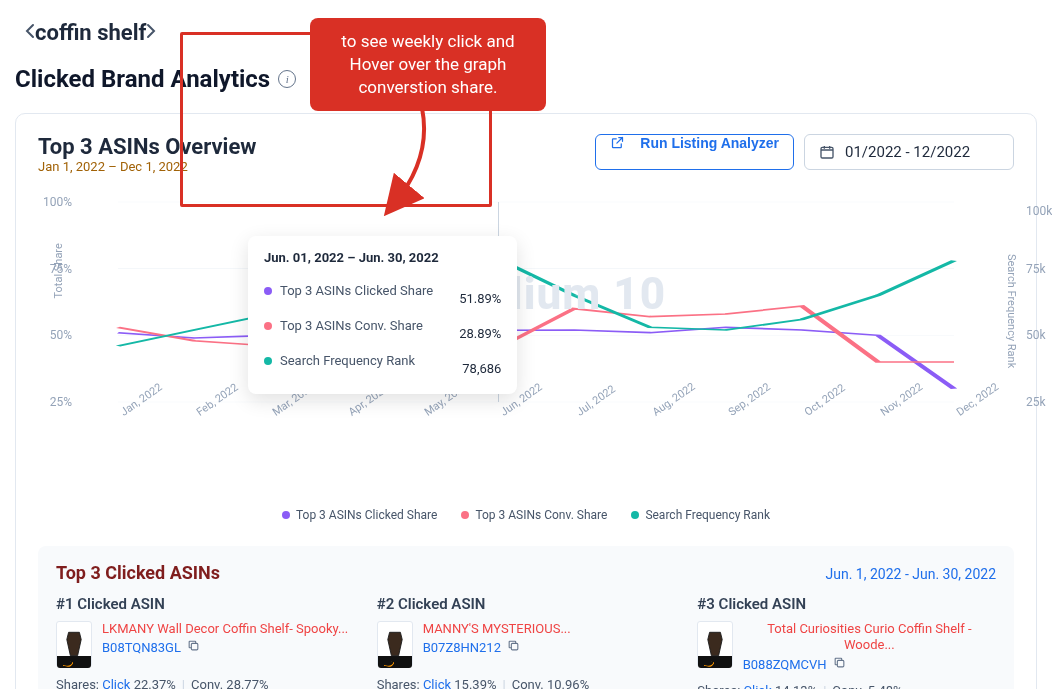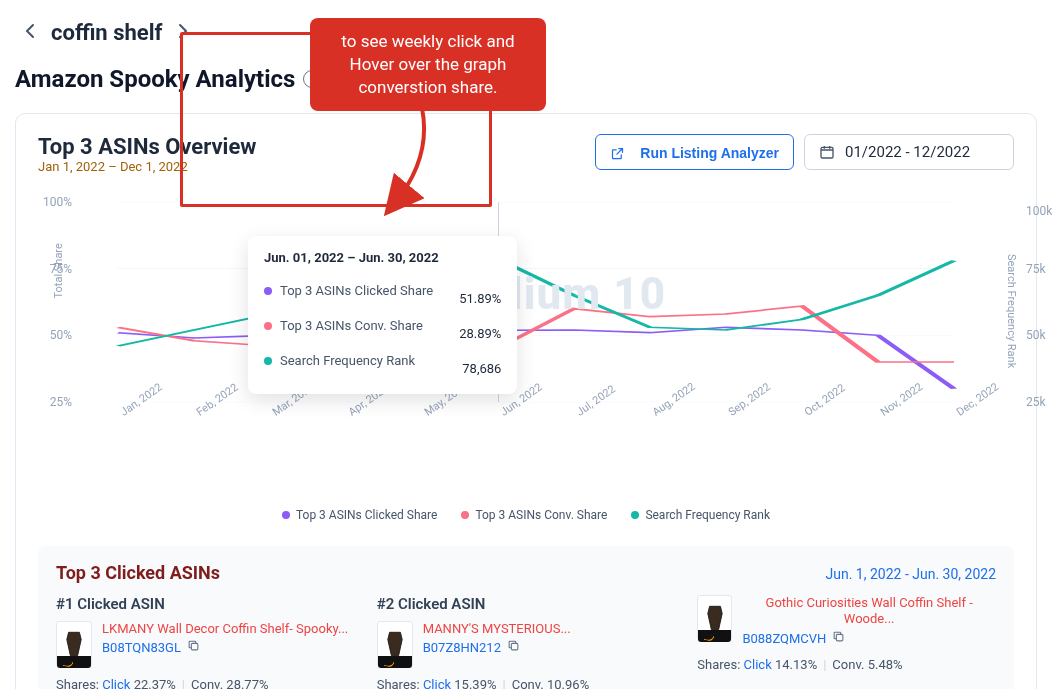--- a/index.html
+++ b/index.html
@@ -1,29 +1,29 @@
 <!DOCTYPE html>
 <html><head>
 <meta charset="utf-8">
 <style>
 * { box-sizing: border-box; margin: 0; padding: 0; }
 body { font-family: -apple-system, BlinkMacSystemFont, "Segoe UI", Roboto, sans-serif; background: #fff; color: #1e293b; }
 .container { width: 1052px; padding: 20px 15px; position: relative; }
-.breadcrumb { display: flex; align-items: center; gap: 16px; margin-bottom: 20px; padding-left: 10px; }
+.breadcrumb { display: flex; align-items: center; gap: 0; margin-bottom: 20px; padding-left: 10px; }
 .breadcrumb .title { font-size: 22px; font-weight: 700; color: #1e293b; }
 .chevron { color: #475569; cursor: pointer; }
 .page-title-row { display: flex; align-items: center; gap: 8px; margin-bottom: 20px; }
 .page-title { font-size: 24px; font-weight: 700; color: #0f172a; }
 .info-icon { width: 18px; height: 18px; border: 1.5px solid #64748b; border-radius: 50%; display: inline-flex; align-items: center; justify-content: center; font-size: 11px; color: #64748b; font-family: serif; font-style: italic; }
 .panel { border: 1px solid #e2e8f0; border-radius: 10px; padding: 20px 22px; }
 .panel-header { display: flex; justify-content: space-between; align-items: flex-start; margin-bottom: 8px; }
 .panel-title { font-size: 22px; font-weight: 700; color: #1e293b; }
 .panel-subtitle { font-size: 13px; color: #a16207; margin-bottom: 18px; }
 .controls { display: flex; gap: 10px; }
-.btn-run { border: 1.5px solid #1f6feb; color: #1f6feb; background: #fff; border-radius: 6px; padding: 8px 14px; font-size: 14px; font-weight: 600; display: inline-flex; align-items: flex-end; gap: 15px; cursor: pointer; }
+.btn-run { border: 1.5px solid #1f6feb; color: #1f6feb; background: #fff; border-radius: 6px; padding: 0 14px; font-size: 14px; font-weight: 600; display: inline-flex; align-items: flex-start; gap: 15px; cursor: pointer; }
 .date-range { border: 1px solid #cbd5e1; border-radius: 6px; padding: 8px 14px; font-size: 15px; color: #1e293b; display: inline-flex; align-items: center; gap: 10px; background: #fff; min-width: 210px; }
 .chart-area { position: relative; height: 260px; margin-top: 10px; }
 .y-axis-left { position: absolute; left: 46px; top: 0; height: 200px; }
 .y-axis-left .tick { position: absolute; right: 12px; font-size: 12px; color: #94a3b8; transform: translateY(-50%); }
 .y-axis-right { position: absolute; right: 0; top: 0; height: 200px; }
 .y-axis-right .tick { position: absolute; left: 12px; font-size: 12px; color: #94a3b8; transform: translateY(-50%); }
 .y-label-left { position: absolute; left: 20px; top: 100px; transform: rotate(-90deg) translateX(10px); transform-origin: left center; font-size: 11px; color: #94a3b8; white-space: nowrap; }
 .y-label-right { position: absolute; right: -4px; top: 52px; writing-mode: vertical-rl; font-size: 11px; color: #94a3b8; }
 .plot { position: absolute; left: 80px; right: 60px; top: 0; height: 200px; }
 .plot svg { width: 100%; height: 100%; overflow: visible; }
@@ -79,21 +79,21 @@
     </span>
     <span class="title">coffin shelf</span>
     <span class="chevron">
       <svg width="10" height="16" viewBox="0 0 10 16" fill="none">
           <path d="M2 2l6 6-6 6" stroke="currentColor" stroke-width="2" stroke-linecap="round"></path>
         </svg>
     </span>
   </div>
 
   <div class="page-title-row">
-    <h1 class="page-title">Amazon Spooky Analytics</h1>
+    <h1 class="page-title">Clicked Brand Analytics</h1>
     <span class="info-icon">i</span>
   </div>
 
   <div class="callout">
     <div>to see weekly click and</div>
     <div>Hover over the graph</div>
     <div>converstion share.</div>
   </div>
   <svg class="arrow" width="80" height="110" viewBox="0 0 80 110">
     <defs>
@@ -251,28 +251,29 @@
                 <span class="smile"></span>
               </div>
               <div><div class="asin-name">MANNY'S MYSTERIOUS...</div><div class="asin-code">B07Z8HN212 <span><svg class="copy-icon" viewBox="0 0 24 24" fill="none">
                       <rect x="8" y="8" width="12" height="12" rx="2" stroke="currentColor" stroke-width="2"></rect>
                       <path d="M16 8V5a1 1 0 00-1-1H5a1 1 0 00-1 1v10a1 1 0 001 1h3" stroke="currentColor" stroke-width="2"></path>
                     </svg></span></div></div>
             </div>
             <div class="shares">Shares: <span class="click">Click</span> 15.39%<span class="sep">|</span>Conv. 10.96%</div>
           </div>
           <div class="asin-col">
+            <div class="asin-rank">#3 Clicked ASIN</div>
             <div class="asin-row">
               <div class="thumb">
                 <svg viewBox="0 0 20 30">
                   <path d="M4 2 L16 2 L18 10 L14 28 L6 28 L2 10 Z" fill="#3b2a1e" stroke="#1a1a1a"></path>
                 </svg>
                 <span class="smile"></span>
               </div>
-              <div><div class="asin-name">Gothic Curiosities Wall Coffin Shelf - Woode...</div><div class="asin-code">B088ZQMCVH <span><svg class="copy-icon" viewBox="0 0 24 24" fill="none">
+              <div><div class="asin-name">Total Curiosities Curio Coffin Shelf - Woode...</div><div class="asin-code">B088ZQMCVH <span><svg class="copy-icon" viewBox="0 0 24 24" fill="none">
                       <rect x="8" y="8" width="12" height="12" rx="2" stroke="currentColor" stroke-width="2"></rect>
                       <path d="M16 8V5a1 1 0 00-1-1H5a1 1 0 00-1 1v10a1 1 0 001 1h3" stroke="currentColor" stroke-width="2"></path>
                     </svg></span></div></div>
             </div>
             <div class="shares">Shares: <span class="click">Click</span> 14.13%<span class="sep">|</span>Conv. 5.48%</div>
           </div>
         </div>
     </div>
   </div>
 </div>

